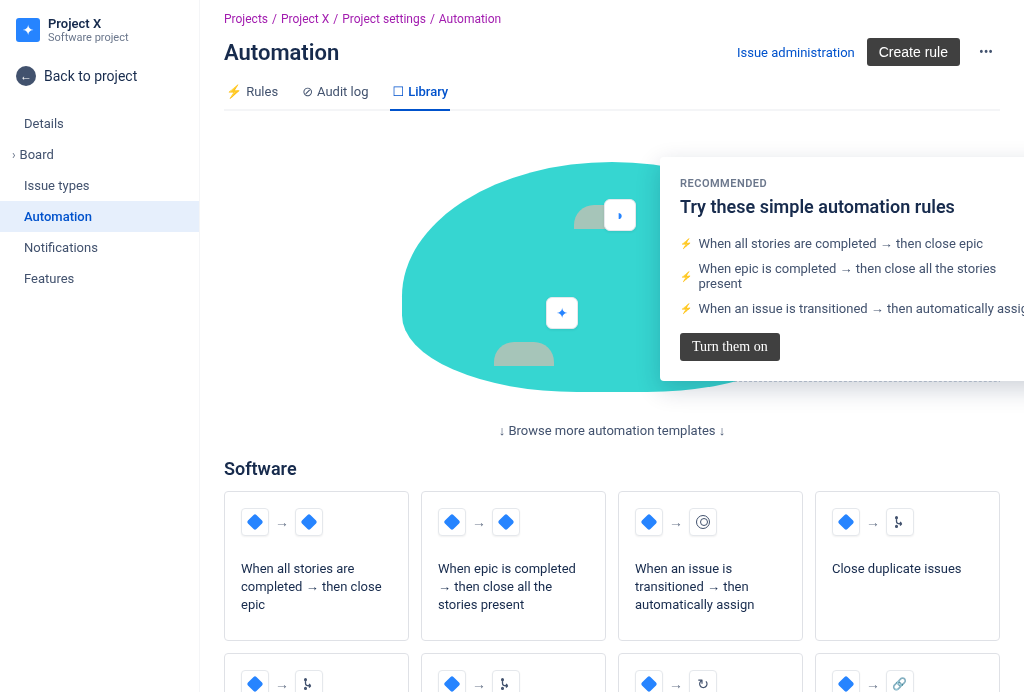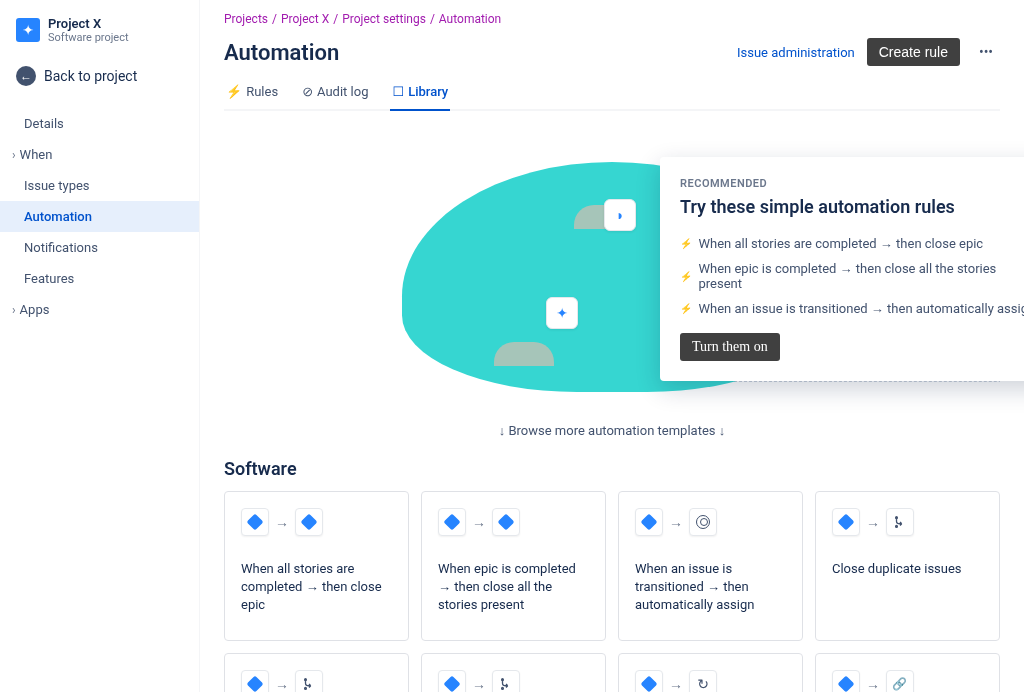--- a/index.html
+++ b/index.html
@@ -71,26 +71,25 @@
         <div class="project-name">Project X</div>
         <div class="project-type">Software project</div>
       </div>
     </div>
     <div class="back-link">
       <div class="back-icon">←</div>
       <span>Back to project</span>
     </div>
     <ul class="nav-list" id="nav-list">
         <li class="nav-item">Details</li>
-        <li class="nav-item collapsed">When</li>
+        <li class="nav-item collapsed">Board</li>
         <li class="nav-item">Issue types</li>
         <li class="nav-item selected">Automation</li>
         <li class="nav-item">Notifications</li>
         <li class="nav-item">Features</li>
-        <li class="nav-item collapsed">Apps</li>
       </ul>
   </aside>
 
   <main class="main">
     <div class="breadcrumb" id="breadcrumb"><span>Projects</span><span class="sep">/</span><span>Project X</span><span class="sep">/</span><span>Project settings</span><span class="sep">/</span><span>Automation</span></div>
     <div class="page-header">
       <h1 class="page-title">Automation</h1>
       <div class="header-actions">
         <span class="link-btn">Issue administration</span>
         <button class="primary-btn">Create rule</button>

